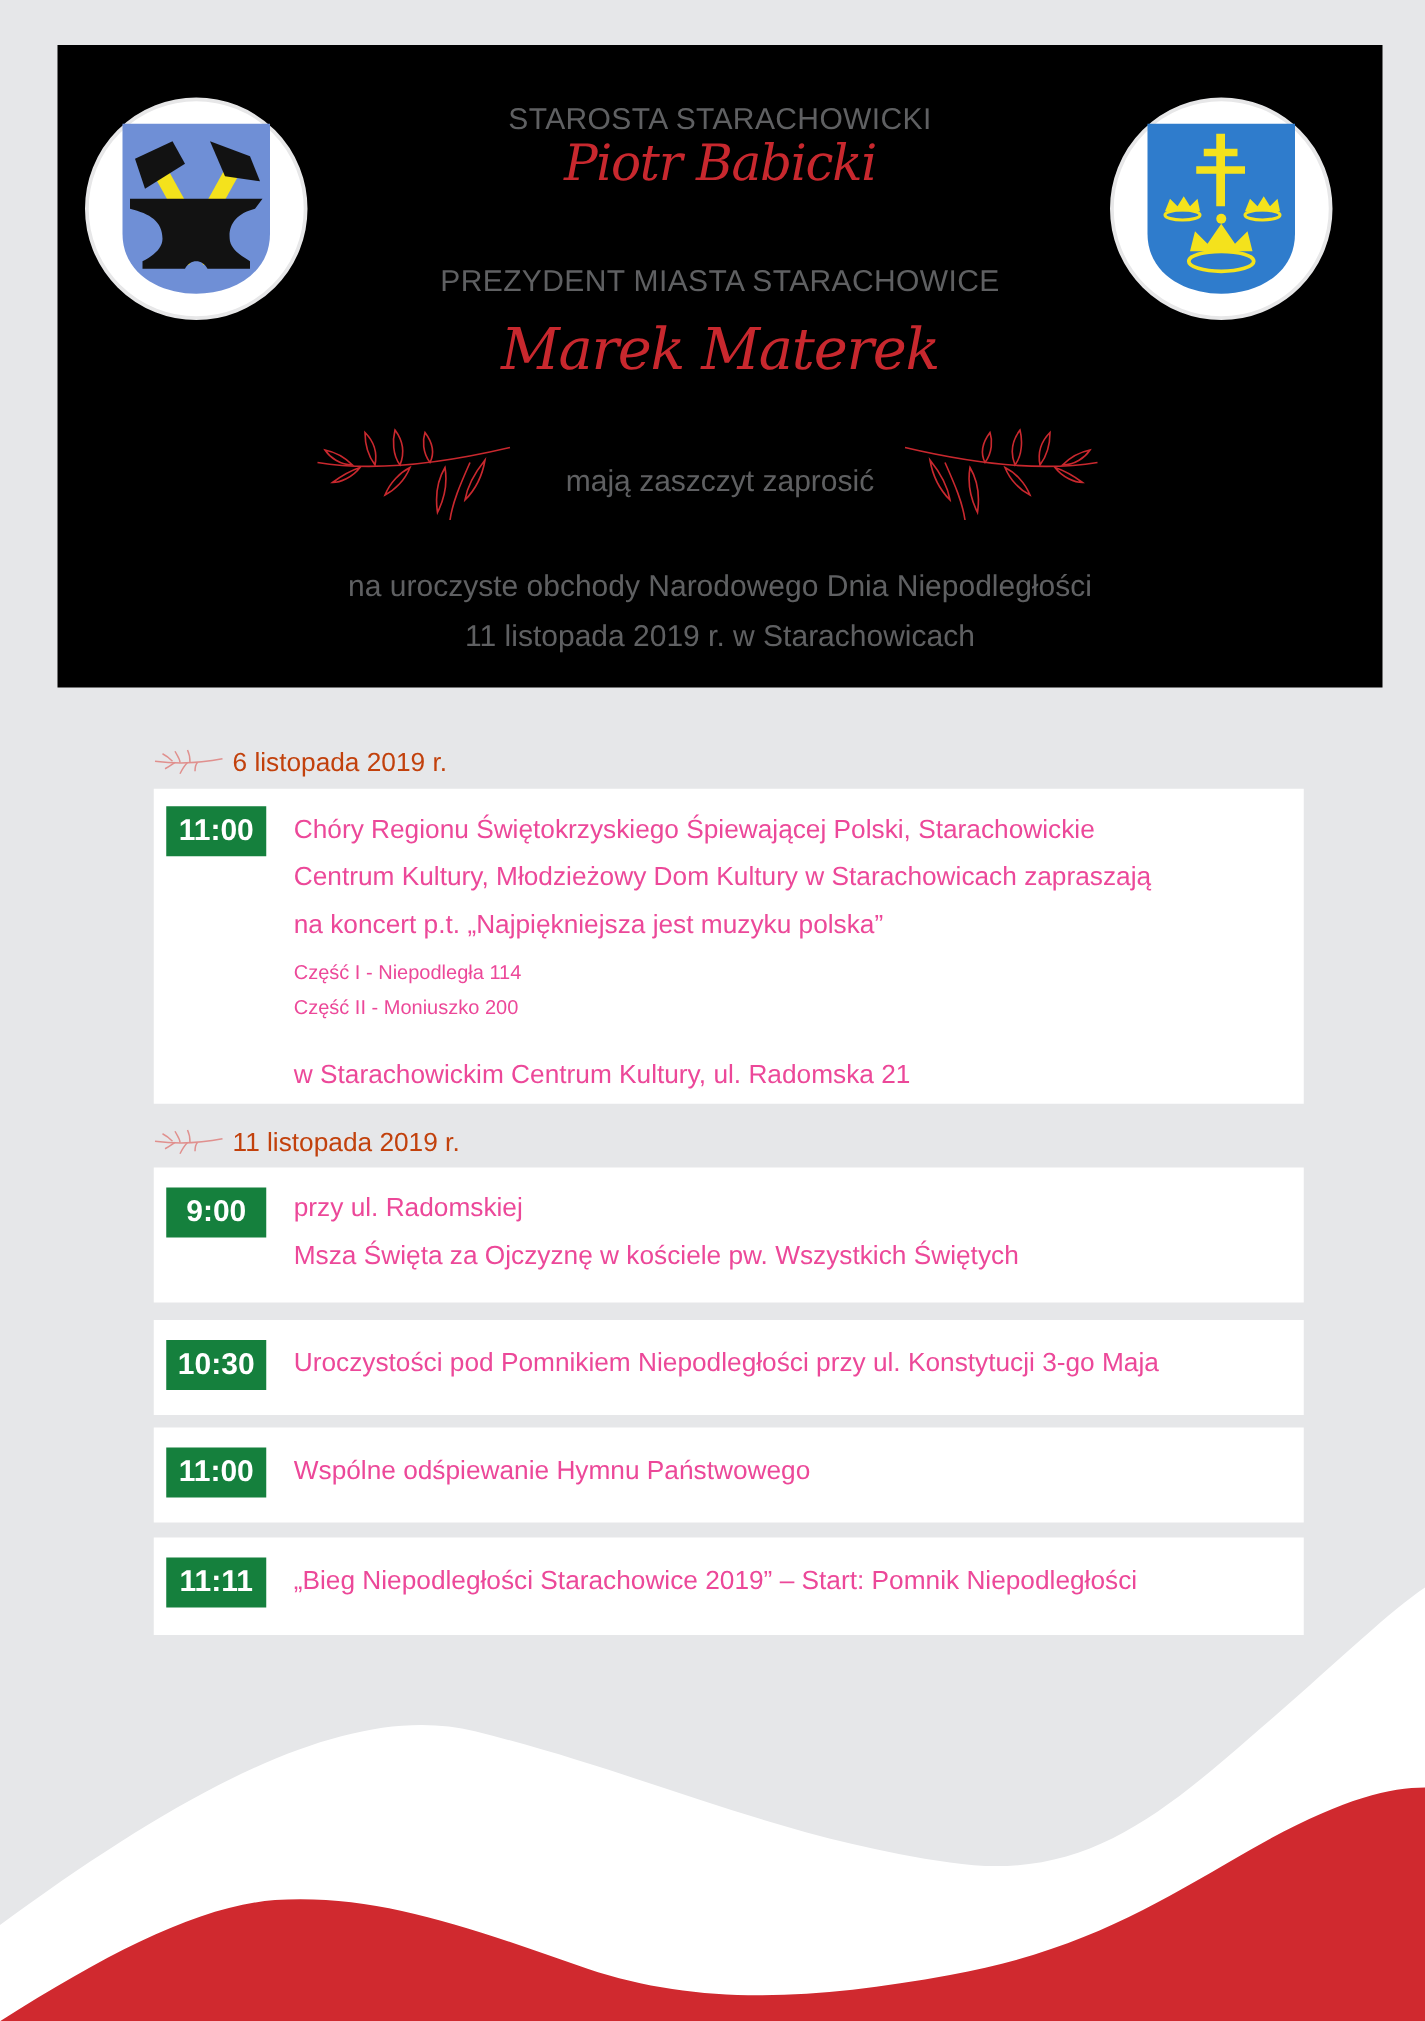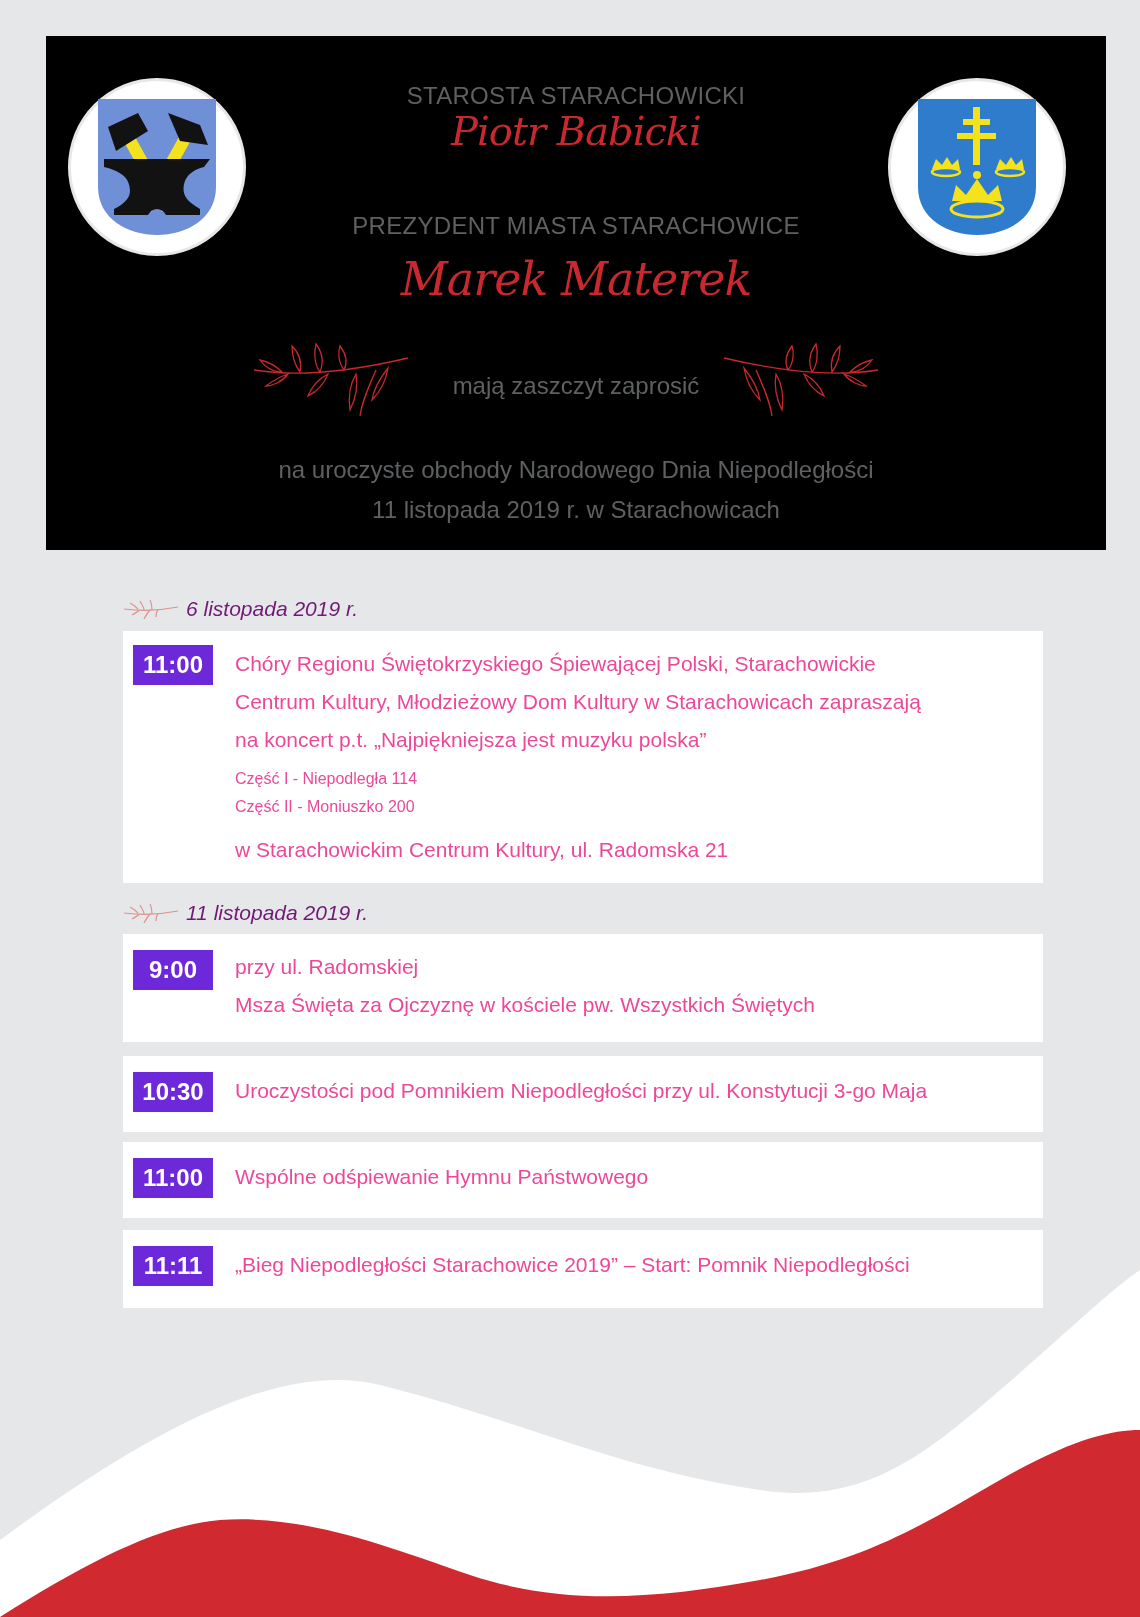--- a/index.html
+++ b/index.html
@@ -42,29 +42,29 @@
     .sprig-left { left:204px; top:304px; }
     .sprig-right { left:676px; top:304px; }
     .occasion {
       position:absolute; left:0; width:1060px; text-align:center;
       font-size:24px; color:#5f6062; line-height:40px;
     }
     .occ1 { top:414px; }
     .occ2 { top:454px; }
 
     .date-head {
-      position:absolute; left:122px; font-size:21px; color:#701a75;
-      display:flex; align-items:flex-start; gap:6px; z-index:2;font-style:italic;
+      position:absolute; left:122px; font-size:21px; color:#c2410c;
+      display:flex; align-items:flex-end; gap:6px; z-index:2;
     }
     .event {
       position:absolute; left:123px; width:920px; background:#fff;
       z-index:2; box-sizing:border-box;
     }
     .time-badge {
-      position:absolute; left:10px; background:#6d28d9; color:#fff;
+      position:absolute; left:10px; background:#15803d; color:#fff;
       font-weight:bold; font-size:24px; text-align:center;
       width:80px; height:40px; line-height:40px;
     }
     .ev-text {
       position:absolute; left:112px; right:20px; font-size:21px;
       color:#ec4899; line-height:38px;
     }
     .ev-small { font-size:16px; line-height:28px; }
   </style>
 </head>
@@ -157,21 +157,21 @@
 </div>
 
 <div class="event" style="top:631px; height:252px;">
   <div class="time-badge" style="top:14px;">11:00</div>
   <div class="ev-text" style="top:14px;">
     <div>Chóry Regionu Świętokrzyskiego Śpiewającej Polski, Starachowickie</div>
     <div>Centrum Kultury, Młodzieżowy Dom Kultury w Starachowicach zapraszają</div>
     <div>na koncert p.t. „Najpiękniejsza jest muzyku polska”</div>
     <div class="ev-small" style="margin-top:6px;">Część I - Niepodległa 114</div>
     <div class="ev-small">Część II - Moniuszko 200</div>
-    <div style="margin-top:10px;">w Starachowickim Centrum Kultury, ul. Radomska 21</div>
+    <div style="margin-top:20px;">w Starachowickim Centrum Kultury, ul. Radomska 21</div>
   </div>
 </div>
 
 <div class="date-head" style="top:901px;">
   <svg width="58" height="26" viewBox="0 0 58 26">
     <g fill="none" stroke="#e0908e" stroke-width="1.2">
       <path d="M2,12 C18,14 36,14 56,10"></path>
       <path d="M8,6 C12,8 14,10 16,12"></path>
         <path d="M10,18 C14,16 16,14 18,13"></path>
       <path d="M18,4 C20,8 22,10 22,13"></path>

